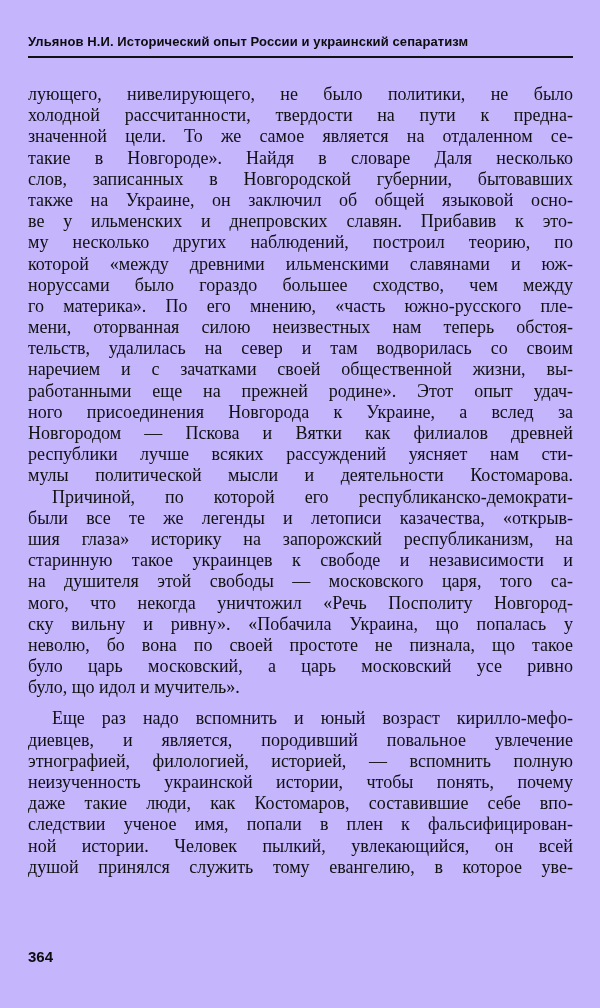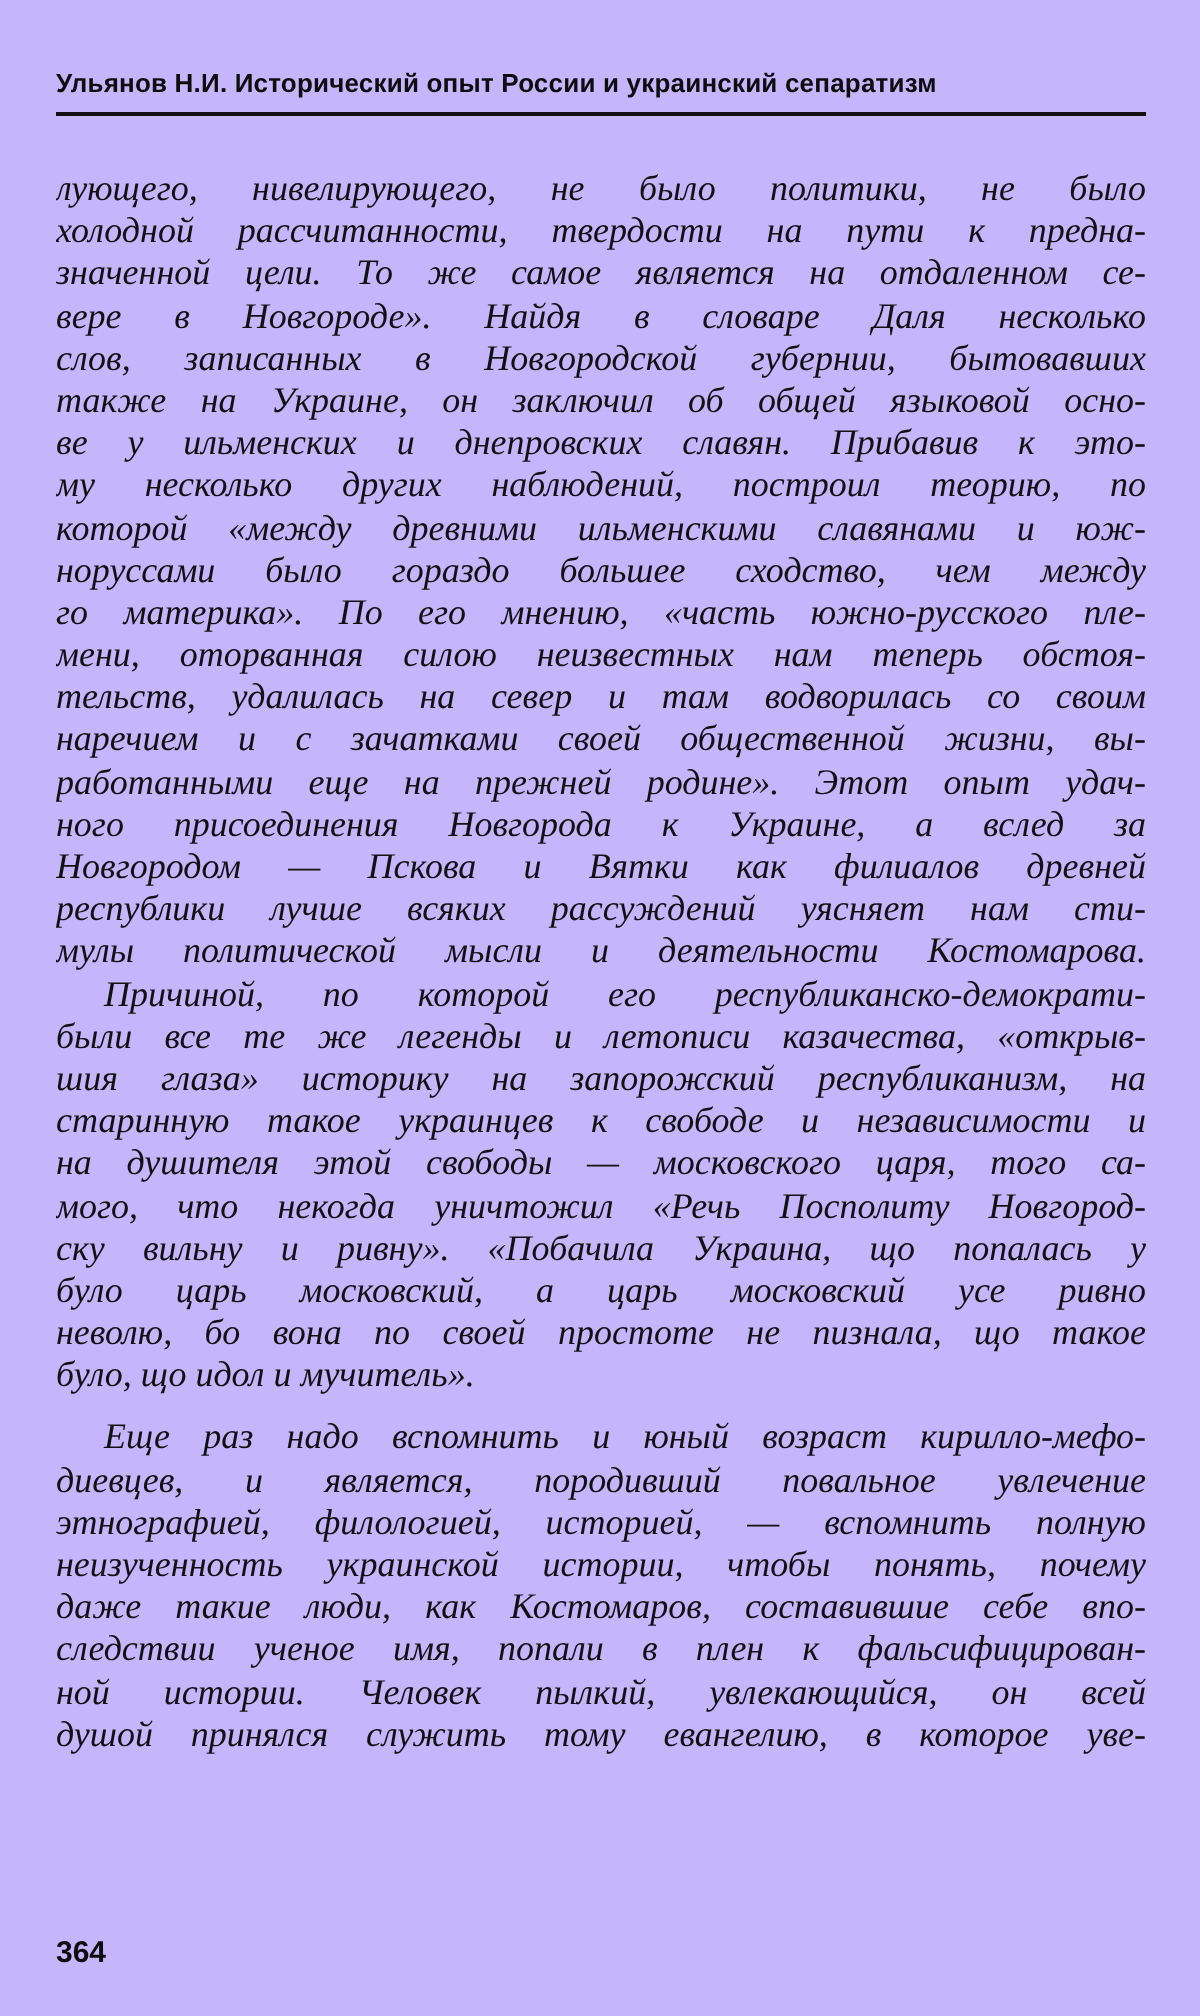--- a/index.html
+++ b/index.html
@@ -31,21 +31,20 @@
     width: 545px;
     height: 0;
     border-top: 2px solid #101010;
   }
   .body-text {
     position: absolute;
     top: 84px;
     left: 28px;
     width: 545px;
     font-size: 18px;
-    font-style: italic;
   }
   .paragraph { margin: 0; }
   .paragraph.extra-space { margin-top: 10px; }
   .line {
     width: 545px;
     height: 21.2px;
     line-height: 21.2px;
     text-align: justify;
     text-align-last: justify;
     -moz-text-align-last: justify;
@@ -54,38 +53,37 @@
   .line.indent { padding-left: 24px; width: 521px; }
   .line.short-last { text-align-last: left; -moz-text-align-last: left; }
   .page-number {
     position: absolute;
     top: 948px;
     left: 28px;
     font-family: "Liberation Sans", sans-serif;
     font-weight: 700;
     font-size: 15px;
     color: #0d0d0d;
-    margin-top: 20px;
   }
 </style>
 </head>
 <body>
 
 <div class="page">
   <header>
     <div class="running-title">Ульянов Н.И. Исторический опыт России и украинский сепаратизм</div>
     <div class="header-rule"></div>
   </header>
 
   <main class="body-text">
       <div class="paragraph">
         <div class="line">лующего, нивелирующего, не было политики, не было</div>
         <div class="line">холодной рассчитанности, твердости на пути к предна-</div>
         <div class="line">значенной цели. То же самое является на отдаленном се-</div>
-        <div class="line">вере в Новгороде». Найдя в словаре Даля несколько</div>
+        <div class="line">такие в Новгороде». Найдя в словаре Даля несколько</div>
         <div class="line">слов, записанных в Новгородской губернии, бытовавших</div>
         <div class="line">также на Украине, он заключил об общей языковой осно-</div>
         <div class="line">ве у ильменских и днепровских славян. Прибавив к это-</div>
         <div class="line">му несколько других наблюдений, построил теорию, по</div>
         <div class="line">которой «между древними ильменскими славянами и юж-</div>
         <div class="line">норуссами было гораздо большее сходство, чем между</div>
         <div class="line">го материка». По его мнению, «часть южно-русского пле-</div>
         <div class="line">мени, оторванная силою неизвестных нам теперь обстоя-</div>
         <div class="line">тельств, удалилась на север и там водворилась со своим</div>
         <div class="line">наречием и с зачатками своей общественной жизни, вы-</div>
@@ -96,22 +94,22 @@
         <div class="line">мулы политической мысли и деятельности Костомарова.</div>
       </div>
       <div class="paragraph">
         <div class="line indent">Причиной, по которой его республиканско-демократи-</div>
         <div class="line">были все те же легенды и летописи казачества, «открыв-</div>
         <div class="line">шия глаза» историку на запорожский республиканизм, на</div>
         <div class="line">старинную такое украинцев к свободе и независимости и</div>
         <div class="line">на душителя этой свободы — московского царя, того са-</div>
         <div class="line">мого, что некогда уничтожил «Речь Посполиту Новгород-</div>
         <div class="line">ску вильну и ривну». «Побачила Украина, що попалась у</div>
+        <div class="line">неволю, бо вона по своей простоте не пизнала, що такое</div>
         <div class="line">було царь московский, а царь московский усе ривно</div>
-        <div class="line">неволю, бо вона по своей простоте не пизнала, що такое</div>
         <div class="line short-last">було, що идол и мучитель».</div>
       </div>
       <div class="paragraph extra-space">
         <div class="line indent">Еще раз надо вспомнить и юный возраст кирилло-мефо-</div>
         <div class="line">диевцев, и является, породивший повальное увлечение</div>
         <div class="line">этнографией, филологией, историей, — вспомнить полную</div>
         <div class="line">неизученность украинской истории, чтобы понять, почему</div>
         <div class="line">даже такие люди, как Костомаров, составившие себе впо-</div>
         <div class="line">следствии ученое имя, попали в плен к фальсифицирован-</div>
         <div class="line">ной истории. Человек пылкий, увлекающийся, он всей</div>

